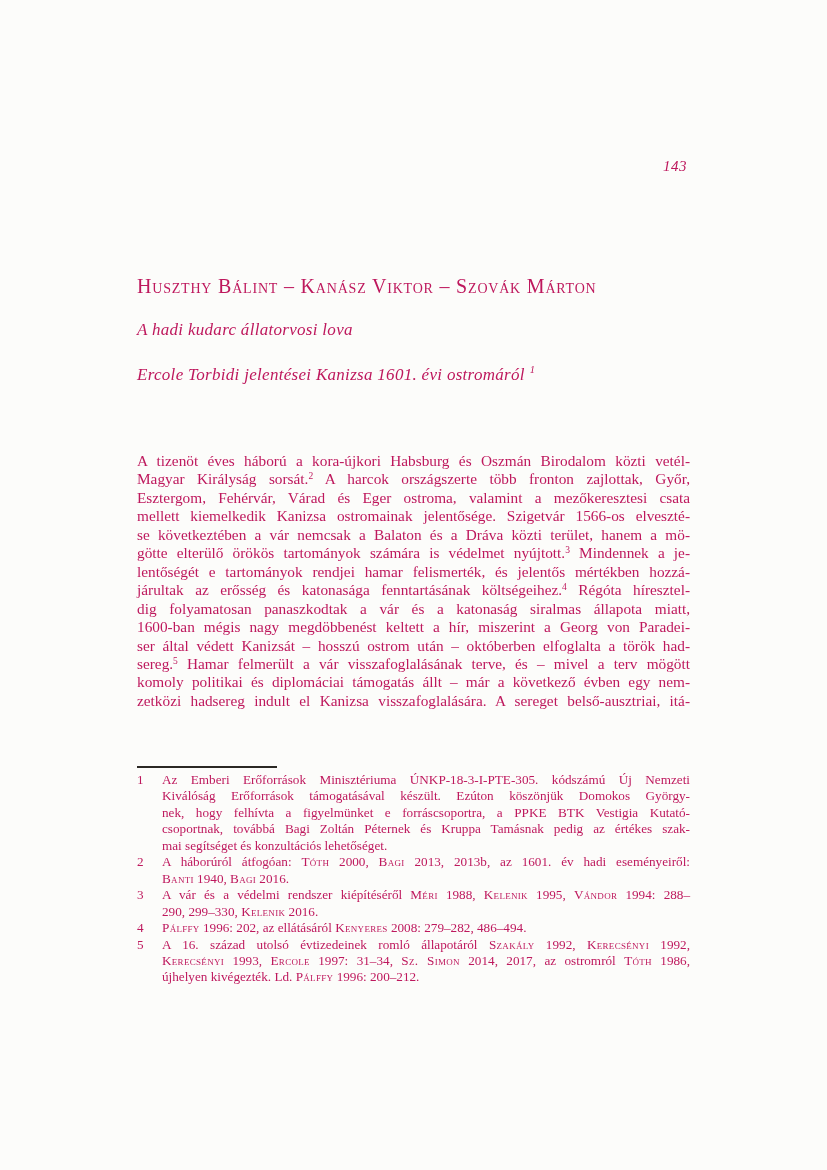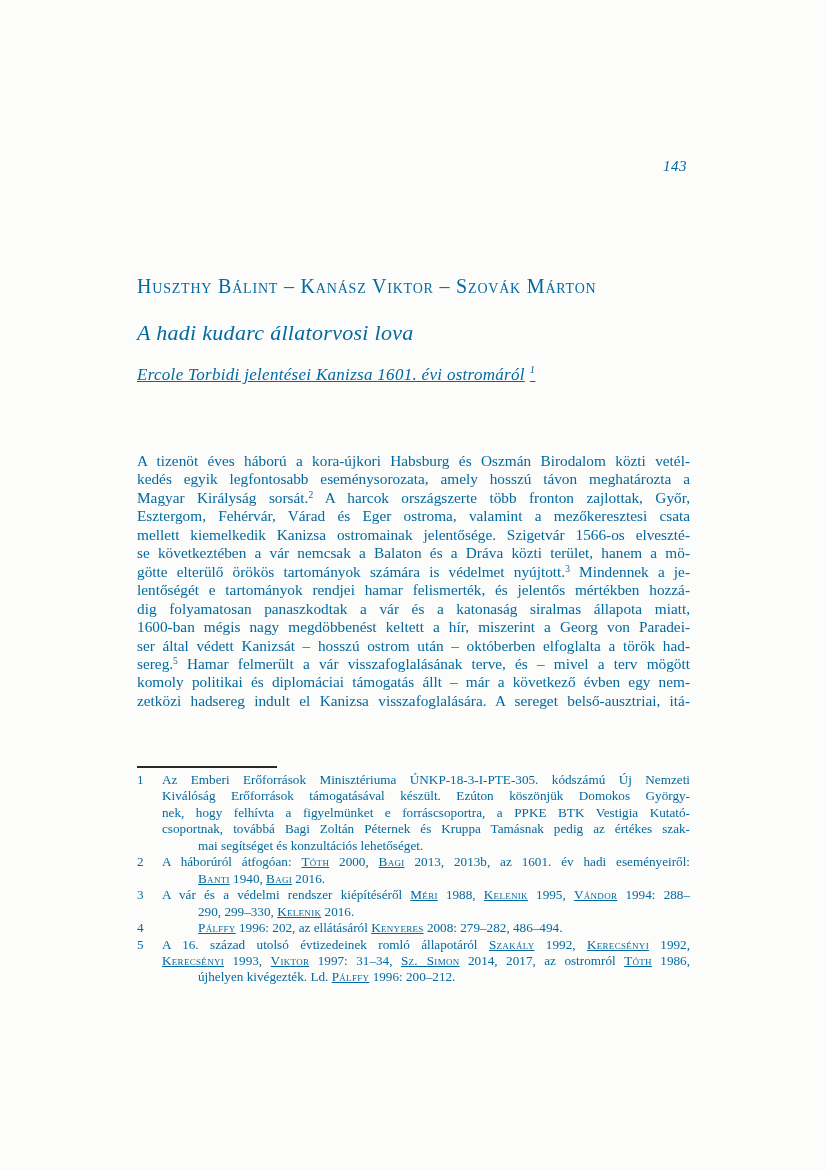--- a/index.html
+++ b/index.html
@@ -8,21 +8,21 @@
     background: #fcfcfa;
     width: 827px;
     height: 1170px;
     overflow: hidden;
   }
   .page {
     position: relative;
     width: 827px;
     height: 1017px;
     background: #fcfcfa;
-    color: #0369a1;
+    color: #be185d;
     font-family: "Liberation Serif", "DejaVu Serif", serif;
   }
   .pageno {
     position: absolute;
     top: 158px;
     left: 663px;
     font-style: italic;
     font-size: 15px;
     letter-spacing: 0.5px;
   }
@@ -35,34 +35,33 @@
     font-size: 20px;
     letter-spacing: 0.8px;
     white-space: nowrap;
   }
   .title {
     position: absolute;
     top: 320px;
     left: 137px;
     width: 553px;
     font-style: italic;
-    font-size: 22px;
+    font-size: 17px;
     letter-spacing: 0.3px;
     white-space: nowrap;
   }
   .subtitle {
     position: absolute;
     top: 364px;
     left: 137px;
     width: 553px;
     font-style: italic;
     font-size: 17px;
     letter-spacing: 0.3px;
     white-space: nowrap;
-    text-decoration: underline;
   }
   .fnmark {
     font-size: 10.5px;
     margin-left: 5px;
     font-style: italic;
   }
   .bodyblock {
     position: absolute;
     top: 452px;
     left: 137px;
@@ -101,48 +100,47 @@
     font-size: 13.2px;
     line-height: 16.45px;
   }
   .fntxt { flex: 1 1 auto; min-width: 0; }
   .fline {
     font-size: 13.2px;
     line-height: 16.45px;
     text-align: justify;
     text-align-last: justify;
   }
-  .fline.last { text-align-last: left; margin-left: 36px; }
+  .fline.last { text-align-last: left; }
   .sc {
     font-variant: small-caps;
     letter-spacing: 0.3px;
-    text-decoration: underline;
   }
 </style>
 </head>
 <body>
 
 <div class="page">
   <div class="pageno">143</div>
 
   <div class="authors">Huszthy Bálint – Kanász Viktor – Szovák Márton</div>
 
   <div class="title">A hadi kudarc állatorvosi lova</div>
 
   <div class="subtitle"><span>Ercole Torbidi jelentései Kanizsa 1601. évi ostromáról</span><sup class="fnmark">1</sup></div>
 
   <div class="bodyblock" id="body-block">
       <div class="bline">A tizenöt éves háború a kora-újkori Habsburg és Oszmán Birodalom közti vetél-</div>
-      <div class="bline">kedés egyik legfontosabb eseménysorozata, amely hosszú távon meghatározta a</div>
       <div class="bline">Magyar Királyság sorsát.<span class="sup">2</span> A harcok országszerte több fronton zajlottak, Győr,</div>
       <div class="bline">Esztergom, Fehérvár, Várad és Eger ostroma, valamint a mezőkeresztesi csata</div>
       <div class="bline">mellett kiemelkedik Kanizsa ostromainak jelentősége. Szigetvár 1566-os elveszté-</div>
       <div class="bline">se következtében a vár nemcsak a Balaton és a Dráva közti terület, hanem a mö-</div>
       <div class="bline">götte elterülő örökös tartományok számára is védelmet nyújtott.<span class="sup">3</span> Mindennek a je-</div>
       <div class="bline">lentőségét e tartományok rendjei hamar felismerték, és jelentős mértékben hozzá-</div>
+      <div class="bline">járultak az erősség és katonasága fenntartásának költségeihez.<span class="sup">4</span> Régóta híresztel-</div>
       <div class="bline">dig folyamatosan panaszkodtak a vár és a katonaság siralmas állapota miatt,</div>
       <div class="bline">1600-ban mégis nagy megdöbbenést keltett a hír, miszerint a Georg von Paradei-</div>
       <div class="bline">ser által védett Kanizsát – hosszú ostrom után – októberben elfoglalta a török had-</div>
       <div class="bline">sereg.<span class="sup">5</span> Hamar felmerült a vár visszafoglalásának terve, és – mivel a terv mögött</div>
       <div class="bline">komoly politikai és diplomáciai támogatás állt – már a következő évben egy nem-</div>
       <div class="bline">zetközi hadsereg indult el Kanizsa visszafoglalására. A sereget belső-ausztriai, itá-</div>
     </div>
 
   <div class="fnsep"></div>
 
@@ -174,18 +172,18 @@
       <div class="fnrow">
         <div class="fnnum">4</div>
         <div class="fntxt">
           <div class="fline last"><span class="sc">Pálffy</span> 1996: 202, az ellátásáról <span class="sc">Kenyeres</span> 2008: 279–282, 486–494.</div>
         </div>
       </div>
       <div class="fnrow">
         <div class="fnnum">5</div>
         <div class="fntxt">
           <div class="fline">A 16. század utolsó évtizedeinek romló állapotáról <span class="sc">Szakály</span> 1992, <span class="sc">Kerecsényi</span> 1992,</div>
-          <div class="fline"><span class="sc">Kerecsényi</span> 1993, <span class="sc">Viktor</span> 1997: 31–34, <span class="sc">Sz. Simon</span> 2014, 2017, az ostromról <span class="sc">Tóth</span> 1986,</div>
+          <div class="fline"><span class="sc">Kerecsényi</span> 1993, <span class="sc">Ercole</span> 1997: 31–34, <span class="sc">Sz. Simon</span> 2014, 2017, az ostromról <span class="sc">Tóth</span> 1986,</div>
           <div class="fline last">újhelyen kivégezték. Ld. <span class="sc">Pálffy</span> 1996: 200–212.</div>
         </div>
       </div>
     </div>
 </div>
 
 </body></html>

